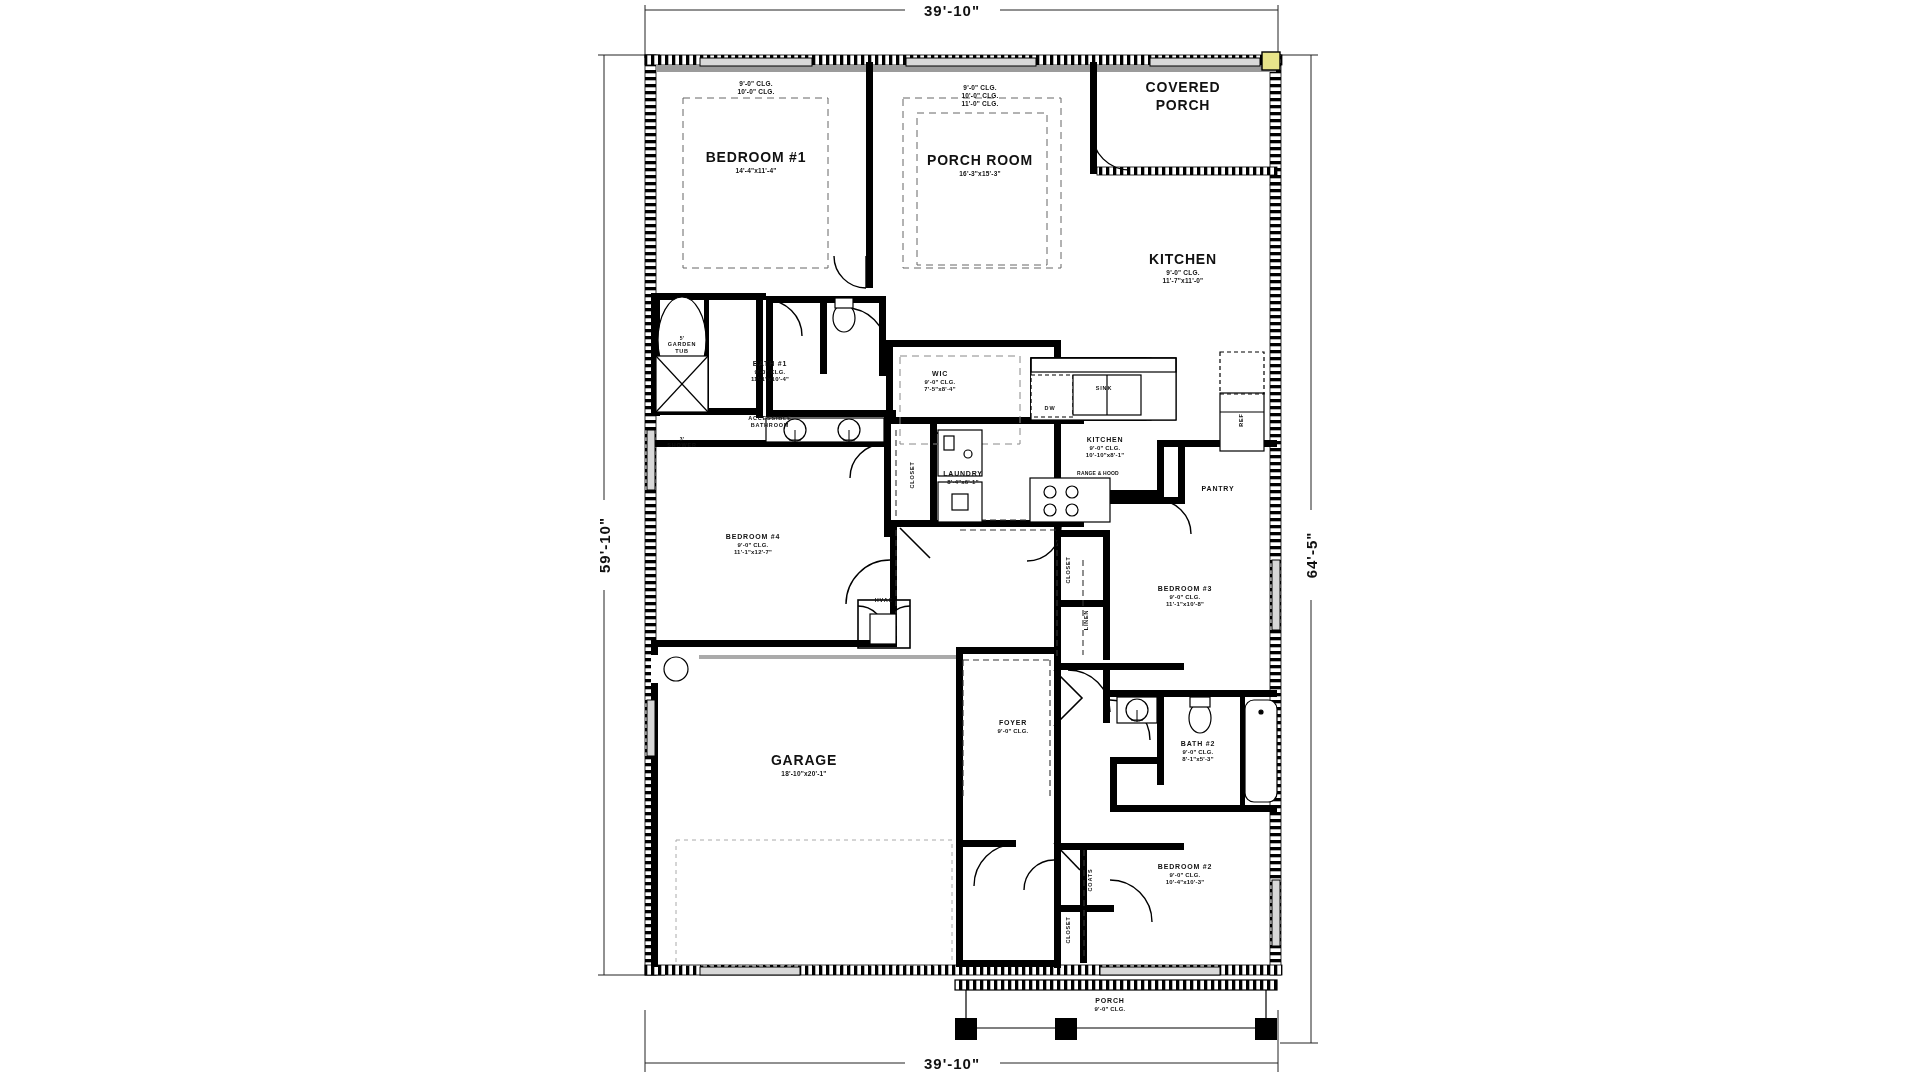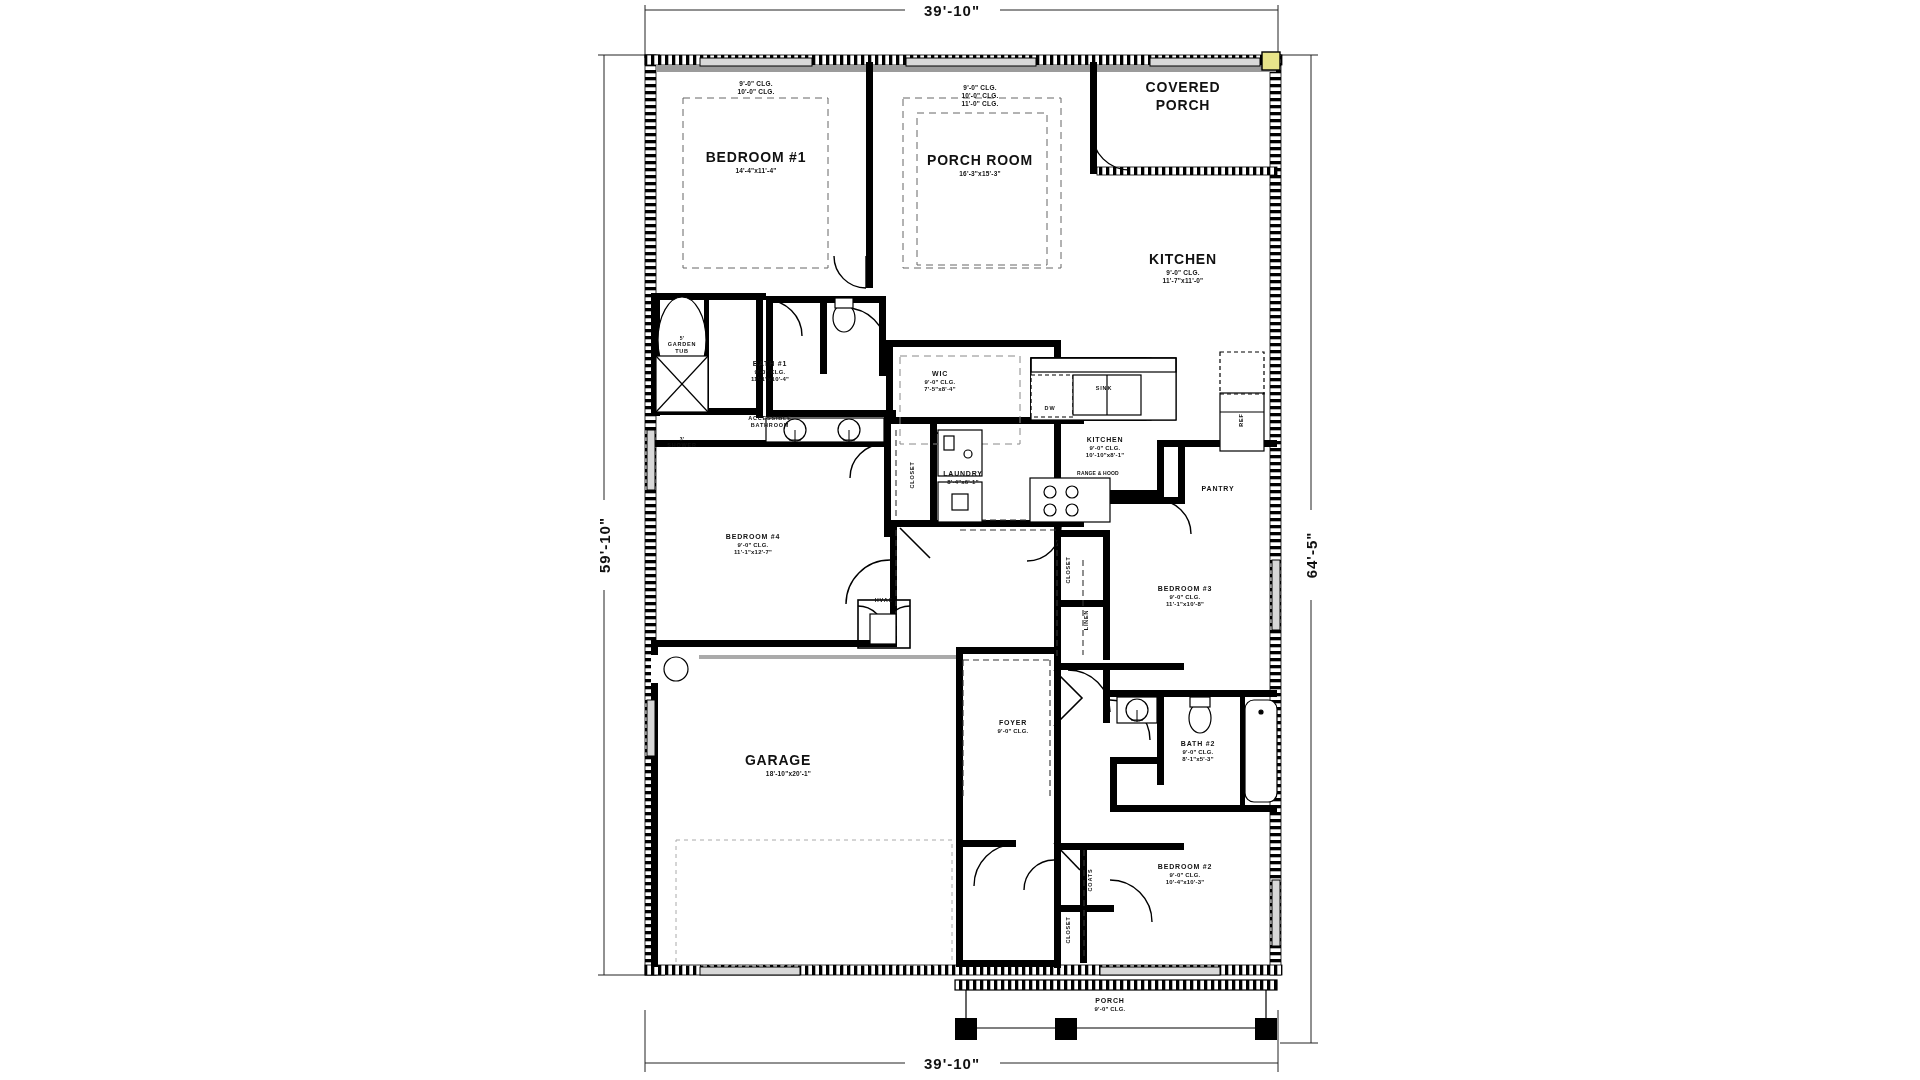--- a/index.html
+++ b/index.html
@@ -475,21 +475,21 @@
     <span class="dm">9'-0" CLG.</span>
     <span class="dm">10'-4"x10'-3"</span>
   </div>
   <div class="lbl tiny vert" style="left:1090px;top:880px;">
     <span class="nm">COATS</span>
   </div>
   <div class="lbl tiny vert" style="left:1068px;top:930px;">
     <span class="nm">CLOSET</span>
   </div>
 
-  <div class="lbl" style="left:778px;top:765px;text-align:right;">
+  <div class="lbl" style="left:804px;top:765px;">
     <span class="nm">GARAGE</span>
     <span class="dm">18'-10"x20'-1"</span>
   </div>
 
   <div class="lbl sm" style="left:1110px;top:1005px;">
     <span class="nm">PORCH</span>
     <span class="dm">9'-0" CLG.</span>
   </div>
 
 </div>

